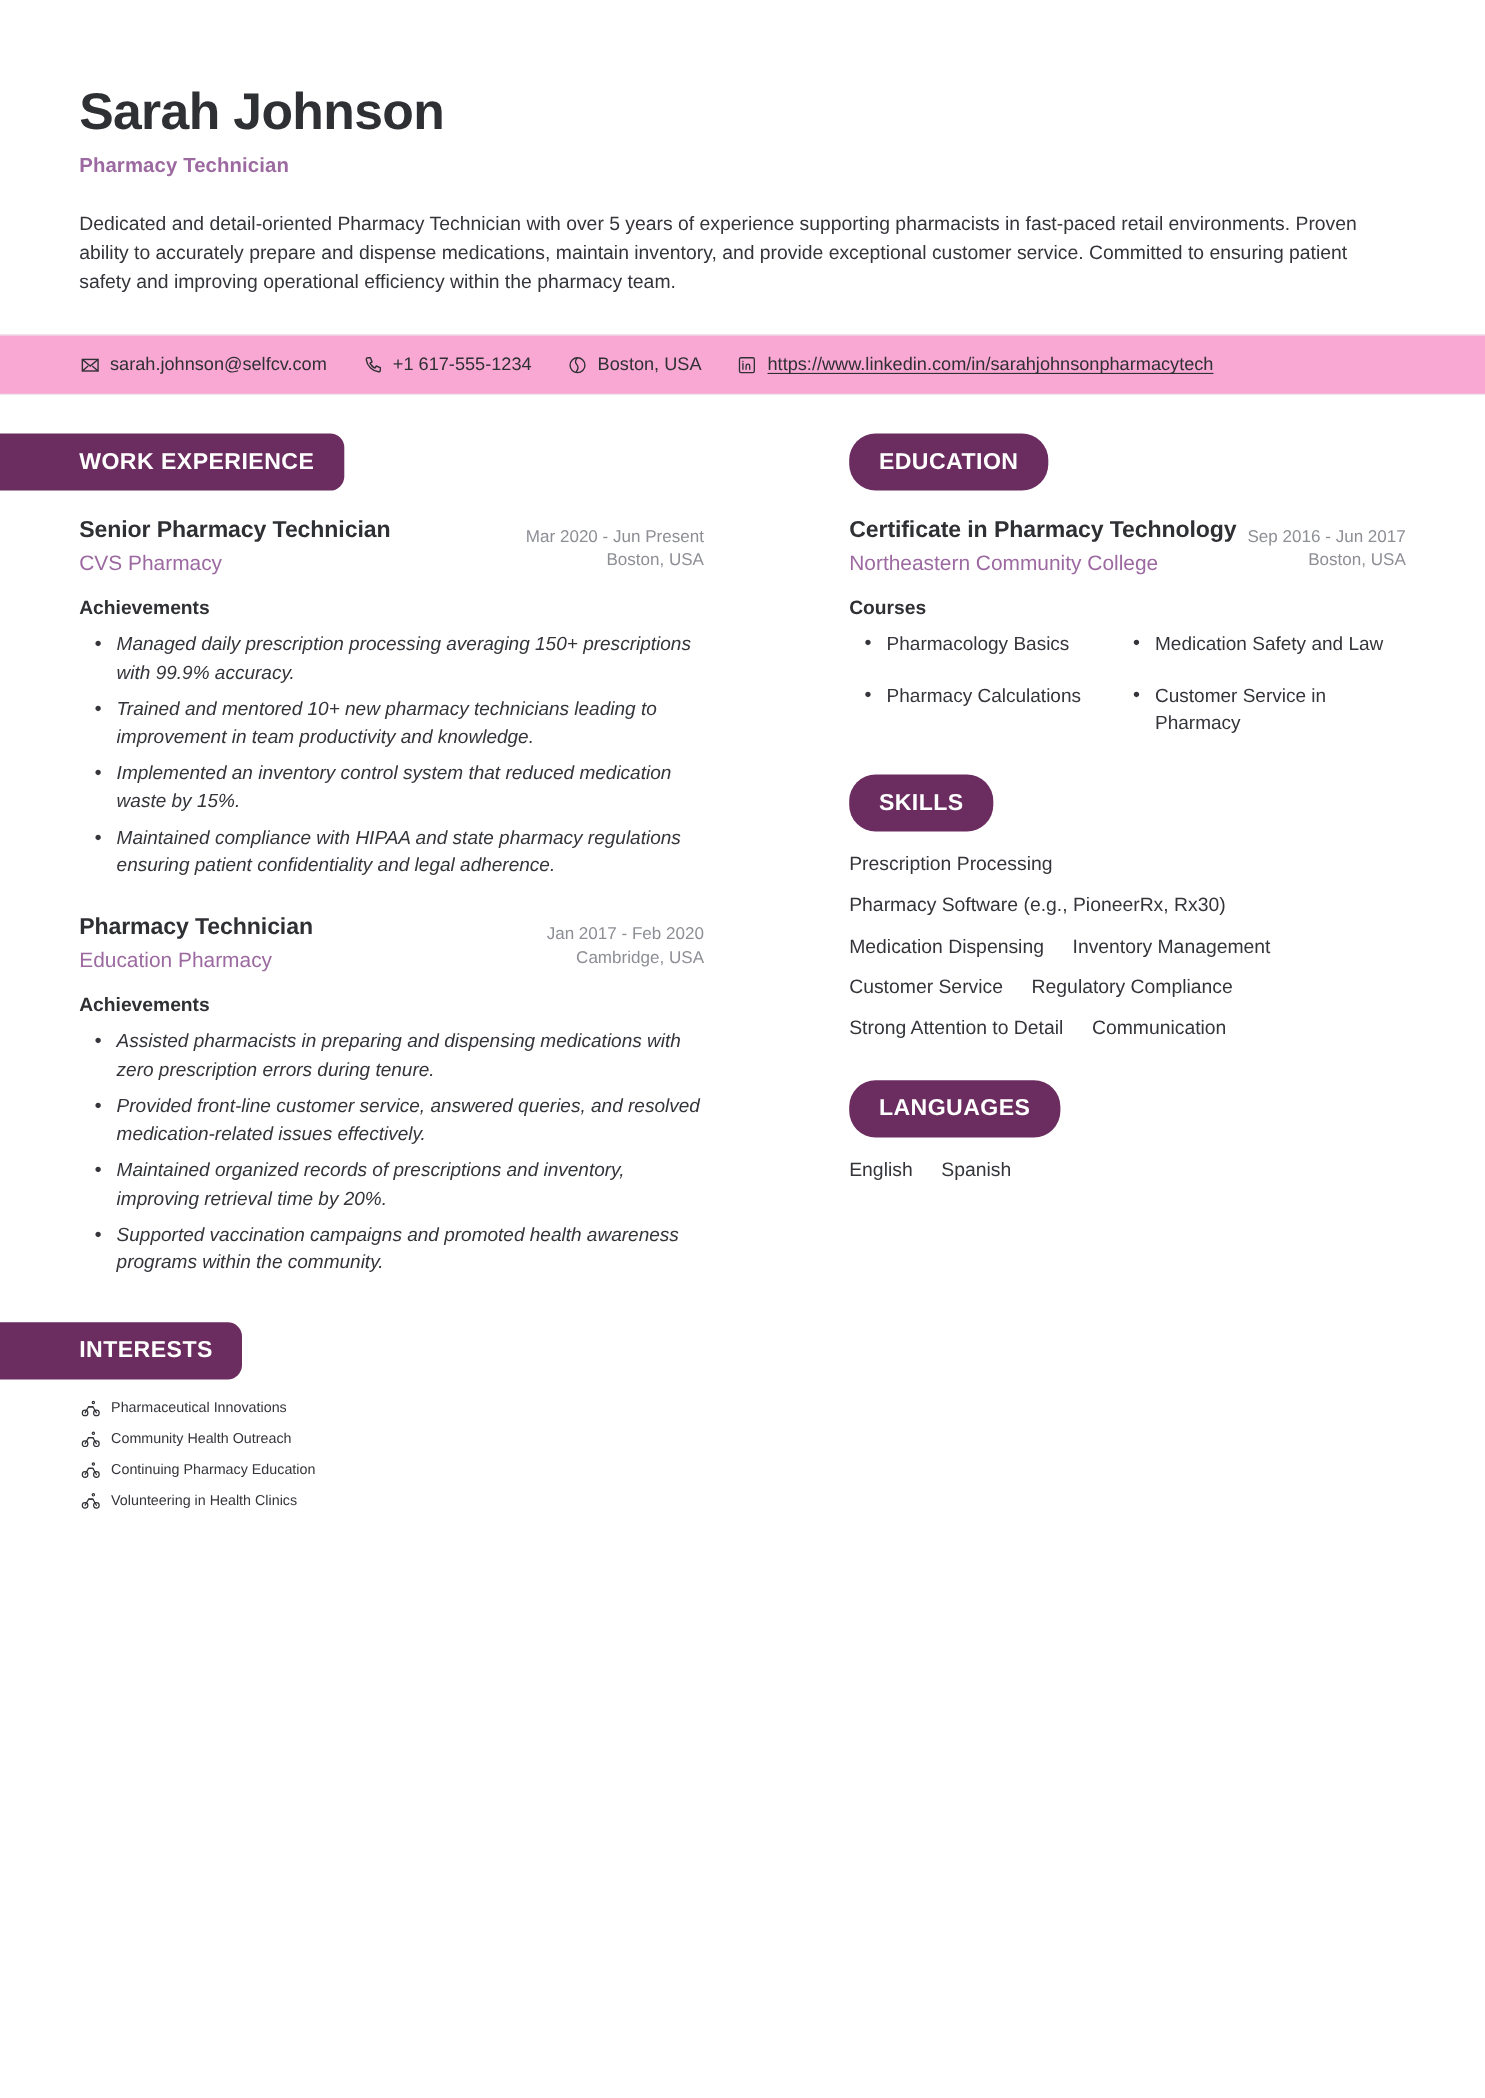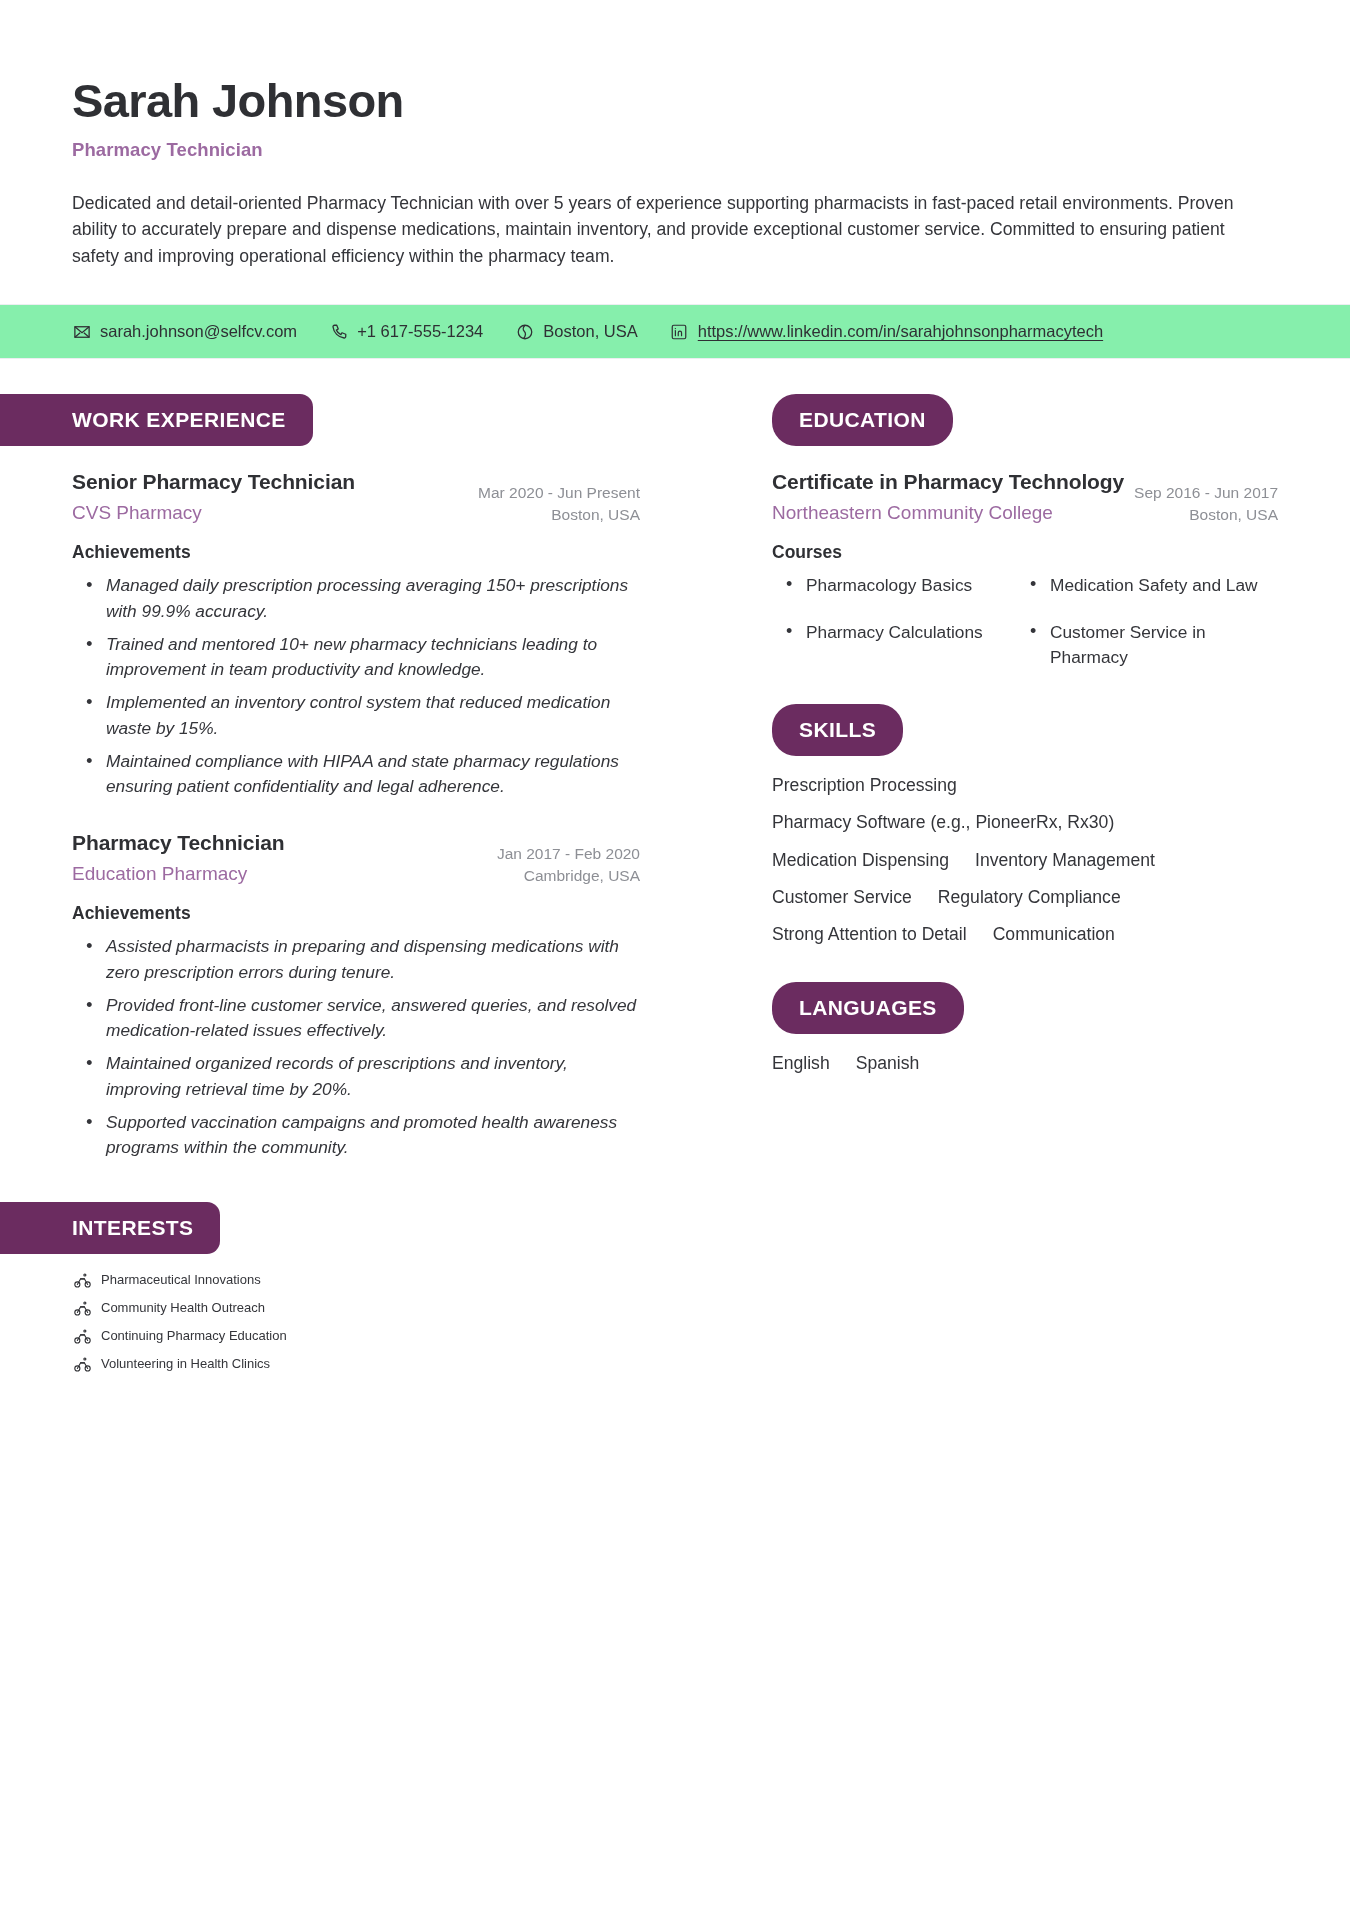--- a/index.html
+++ b/index.html
@@ -43,21 +43,21 @@
     margin-top: 29px;
     font-size: 17.6px;
     line-height: 1.53;
     color: #34353a;
     max-width: 1175px;
   }
 
   
   .contact-bar {
     margin-top: 34px;
-    background: #86efac;
+    background: #f9a8d4;
     border-top: 1px solid #eceef1;
     border-bottom: 1px solid #eceef1;
     padding: 17px 72px;
     display: flex;
     align-items: center;
     gap: 32px;
     flex-wrap: wrap;
   }
   .contact-item {
     display: flex;
@@ -112,21 +112,21 @@
     border-radius: 24px;
   }
 
   
   .entry { padding: 0 72px; }
   .entry-l { padding: 0 60px 0 72px; }
 
   .entry-head {
     display: flex;
     justify-content: space-between;
-    align-items: flex-end;
+    align-items: center;
     gap: 8px;
   }
   .entry-main { flex: 1 1 auto; min-width: 0; }
   .entry-meta {
     flex: 0 0 auto;
     text-align: right;
     padding-top: 5px;
   }
   .entry-title {
     font-size: 21px;

